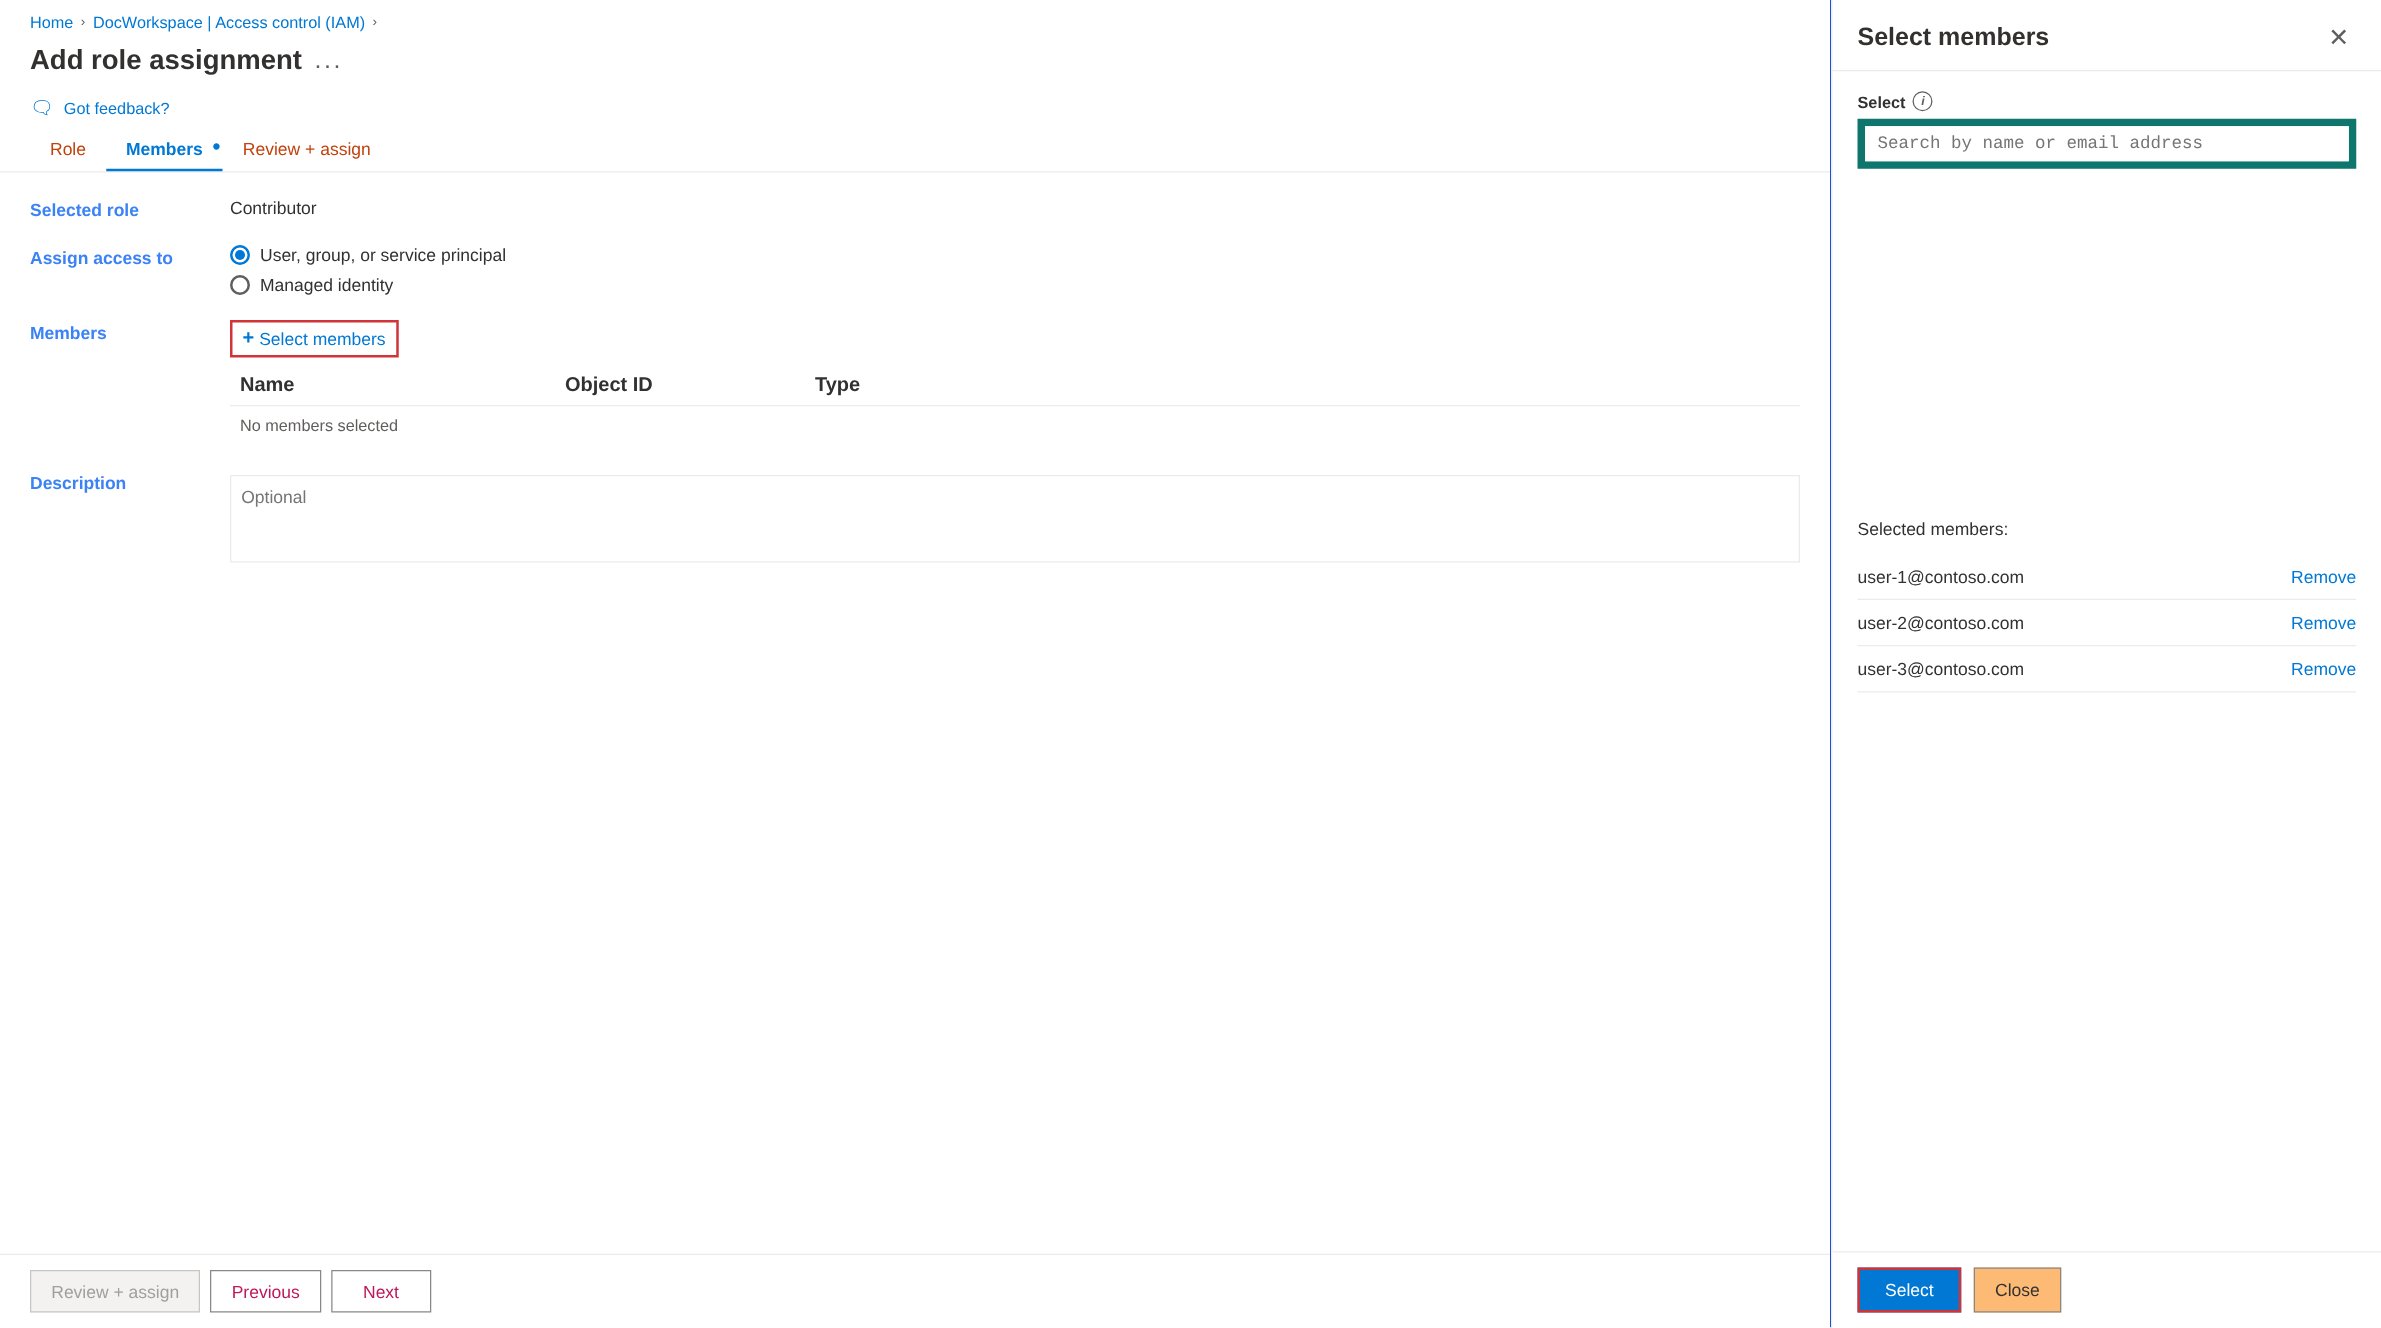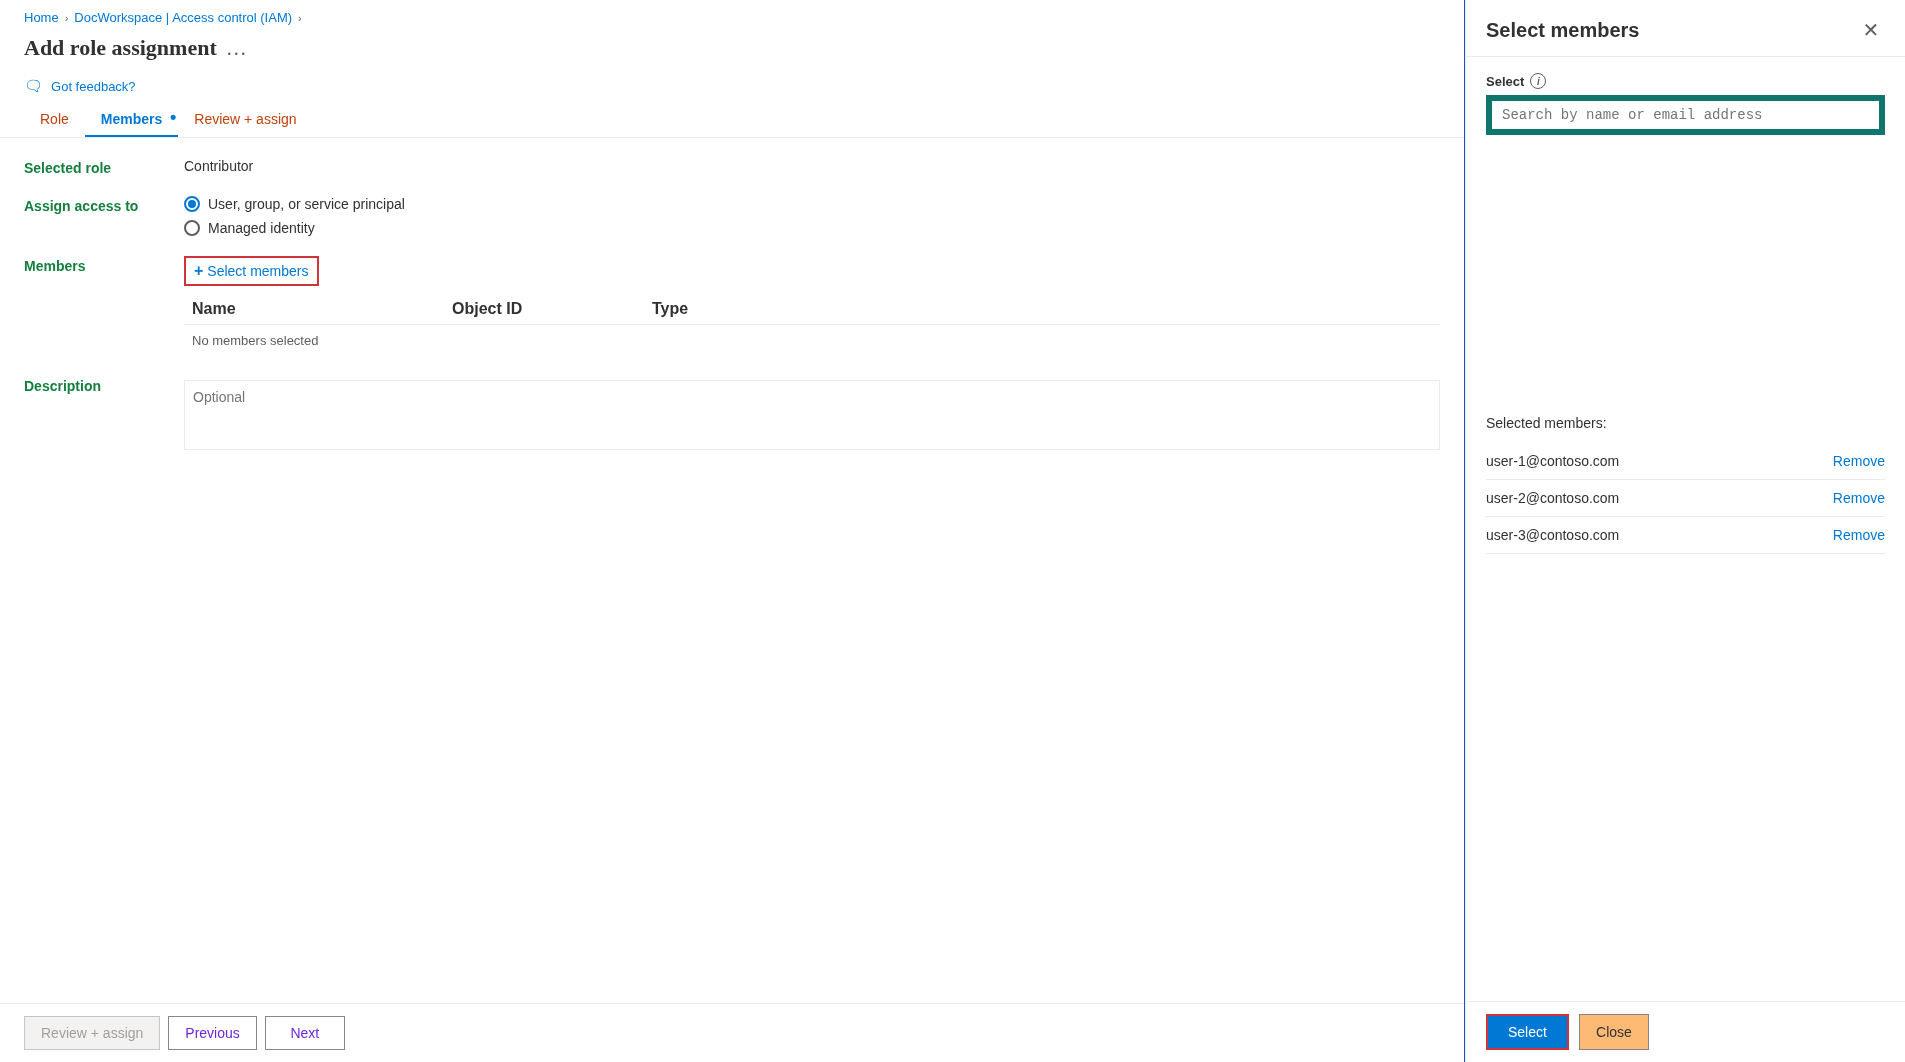--- a/index.html
+++ b/index.html
@@ -7,36 +7,36 @@
 
     .main-layout { display: flex; flex: 1; overflow: hidden; }
 
     
     .left-panel { flex: 1; display: flex; flex-direction: column; border-right: 1px solid #1d4ed8; overflow: hidden; }
 
     .breadcrumb-bar { padding: 10px 24px 6px; display: flex; align-items: center; gap: 6px; font-size: 13px; color: #0078d4; }
     .breadcrumb-bar a { color: #0078d4; text-decoration: none; cursor: pointer; }
     .breadcrumb-bar .chevron { color: #605e5c; font-size: 11px; }
 
-    .page-title-area { padding: 4px 24px 10px; display: flex; align-items: center; gap: 10px; font-family: Liberation Serif, serif; }
+    .page-title-area { padding: 4px 24px 10px; display: flex; align-items: center; gap: 10px; }
     .page-title { font-size: 22px; font-weight: 600; color: #323130; }
     .page-title-dots { font-size: 20px; color: #605e5c; cursor: pointer; letter-spacing: 2px; }
 
     .feedback-bar { padding: 6px 24px; display: flex; align-items: center; gap: 8px; color: #0078d4; font-size: 13px; cursor: pointer; }
     .feedback-icon { font-size: 15px; }
 
     .tab-bar { padding: 0 24px; display: flex; align-items: flex-end; gap: 0; border-bottom: 1px solid #edebe9; margin-bottom: 0; }
     .tab { padding: 10px 16px 8px; cursor: pointer; font-size: 14px; color: #c2410c; border-bottom: 2px solid transparent; position: relative; white-space: nowrap; }
     .tab.active { color: #0078d4; border-bottom: 2px solid #0078d4; font-weight: 600; }
     .tab.has-dot::after { content: '•'; color: #0078d4; font-size: 18px; position: absolute; top: 6px; right: 2px; }
 
     .form-area { padding: 20px 24px; flex: 1; overflow-y: auto; }
 
     .form-row { display: flex; align-items: flex-start; margin-bottom: 20px; }
-    .form-label { width: 160px; font-size: 14px; font-weight: 600; color: #15803d; padding-top: 2px; flex-shrink: 0; }
+    .form-label { width: 160px; font-size: 14px; font-weight: 600; color: #3b82f6; padding-top: 2px; flex-shrink: 0; }
     .form-value { flex: 1; color: #323130; font-size: 14px; }
 
     .radio-group { display: flex; flex-direction: column; gap: 8px; }
     .radio-item { display: flex; align-items: center; gap: 8px; cursor: pointer; }
     .radio-circle { width: 16px; height: 16px; border-radius: 50%; border: 2px solid #0078d4; display: flex; align-items: center; justify-content: center; flex-shrink: 0; }
     .radio-circle.selected::after { content: ''; width: 8px; height: 8px; border-radius: 50%; background: #0078d4; display: block; }
     .radio-circle.empty { border-color: #605e5c; }
     .radio-label { font-size: 14px; }
 
     .select-members-btn { display: inline-flex; align-items: center; gap: 4px; color: #0078d4; cursor: pointer; font-size: 14px; padding: 4px 8px; border: 2px solid #d13438; background: none; }
@@ -46,21 +46,21 @@
     .members-table th { text-align: left; font-size: 16px; font-weight: 600; color: #323130; padding: 6px 8px; border-bottom: 1px solid #edebe9; }
     .members-table td { padding: 8px 8px; font-size: 13px; color: #605e5c; }
     .col-name { width: 260px; }
     .col-objid { width: 200px; }
 
     .description-area { margin-top: 4px; }
     .description-textarea { width: 100%; height: 70px; border: 1px solid #edebe9; padding: 8px; font-size: 14px; color: #a19f9d; font-family: inherit; resize: none; outline: none; }
 
     
     .bottom-bar { display: flex; align-items: center; gap: 8px; padding: 12px 24px; border-top: 1px solid #edebe9; background: #fff; }
-    .btn { padding: 6px 16px; font-size: 14px; border: 1px solid #8a8886; background: #fff; cursor: pointer; color: #6d28d9; min-width: 80px; height: 34px; }
+    .btn { padding: 6px 16px; font-size: 14px; border: 1px solid #8a8886; background: #fff; cursor: pointer; color: #be185d; min-width: 80px; height: 34px; }
     .btn-disabled { padding: 6px 16px; font-size: 14px; border: 1px solid #c8c6c4; background: #f3f2f1; cursor: not-allowed; color: #a19f9d; min-width: 100px; height: 34px; }
 
     
     .right-panel { width: 440px; display: flex; flex-direction: column; flex-shrink: 0; border-left: 1px solid #edebe9; background: #fff; }
 
     .right-panel-header { display: flex; align-items: center; justify-content: space-between; padding: 16px 20px 12px; border-bottom: 1px solid #edebe9; }
     .right-panel-title { font-size: 20px; font-weight: 600; color: #323130; }
     .close-btn { background: none; border: none; cursor: pointer; font-size: 20px; color: #605e5c; display: flex; align-items: center; justify-content: center; width: 28px; height: 28px; }
 
     .right-panel-body { flex: 1; overflow-y: auto; padding: 16px 20px; }

